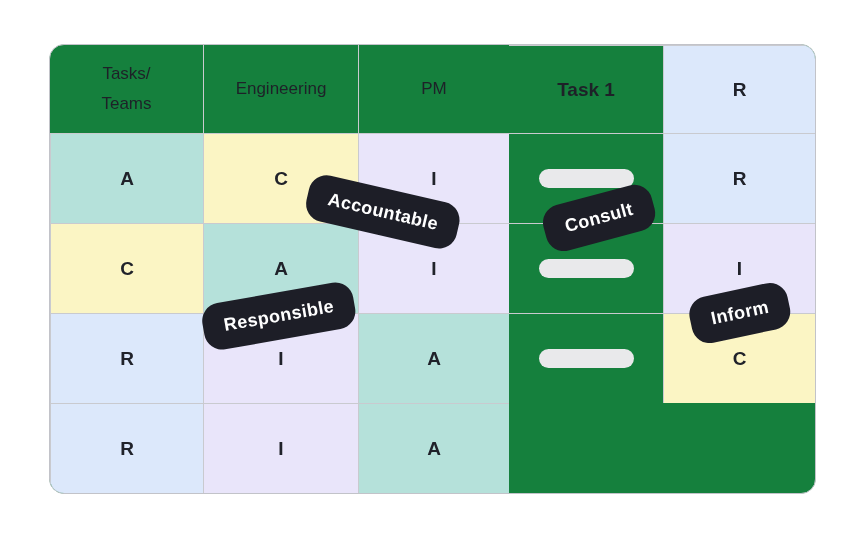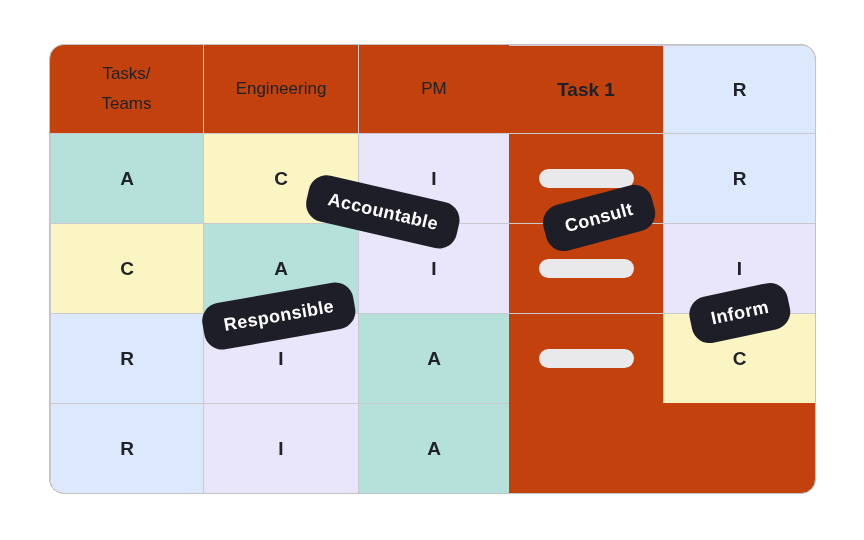--- a/index.html
+++ b/index.html
@@ -17,21 +17,21 @@
   }
 
   
   .matrix {
     position: absolute;
     left: 49px; top: 44px;
     width: 767px; height: 450px;
     border: 1px solid #c2c3c9;
     border-radius: 15px;
     overflow: hidden;
-    background: #c2410c;
+    background: #15803d;
     display: grid;
     grid-template-columns: 153px 155px 151px 154px 152px;
     grid-template-rows: 88px 90px 90px 90px 90px;
   }
   .cell {
     display: flex;
     align-items: center;
     justify-content: center;
     color: #1e2128;
   }

